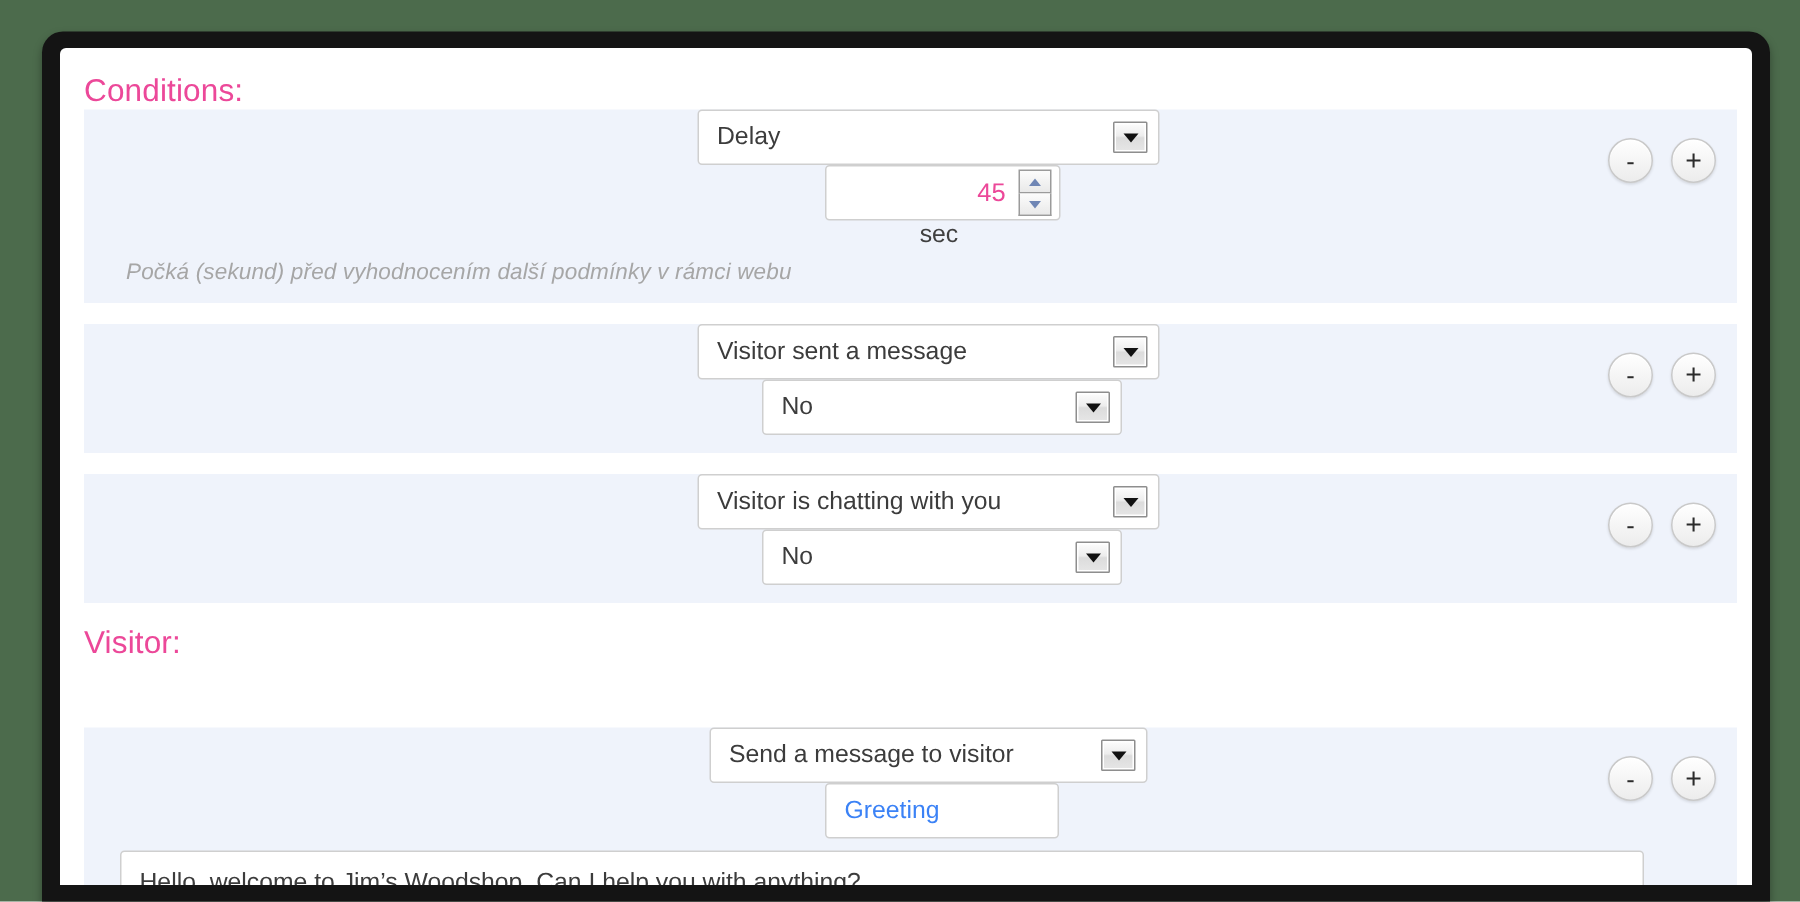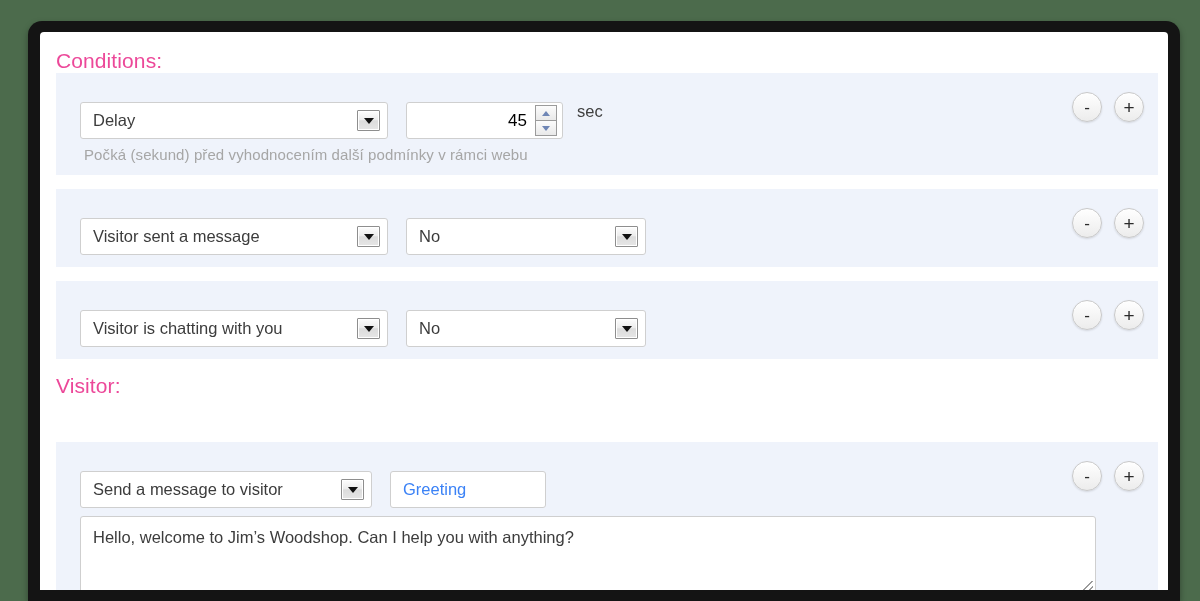--- a/index.html
+++ b/index.html
@@ -43,24 +43,26 @@
   .rows{ padding:0 0 0 0; }
   .row{
     background:#eff3fb;
     margin:0 10px 0 16px;
     position:relative;
     box-sizing:border-box;
   }
   .row + .row{ margin-top:14px; }
   .row-inner{
     display:flex;
-    align-items:flex-start;
-    padding:29px 0 12px 24px;
+    align-items:center;
+    padding:0 0 12px 24px;
+    flex-direction:column;
   }
   .row-helper{
+    font-style:italic;
     font-size:15px;
     color:#a6a6a6;
     padding:0 0 12px 28px;
     margin-top:-5px;
     letter-spacing:.1px;
   }
 
   
   .select{
     position:relative;
@@ -113,21 +115,21 @@
     border-radius:3px;
     box-sizing:border-box;
     display:flex;
     align-items:center;
     position:relative;
   }
   .spin-val{
     flex:1;
     text-align:right;
     font-size:17px;
-    color:#000000;
+    color:#ec4899;
     padding-right:8px;
     font-family:"Liberation Sans", sans-serif;
   }
   .spin-btns{
     width:22px;height:31px;
     margin-right:5px;
     display:flex;flex-direction:column;
     flex:none;
   }
   .spin-b{

